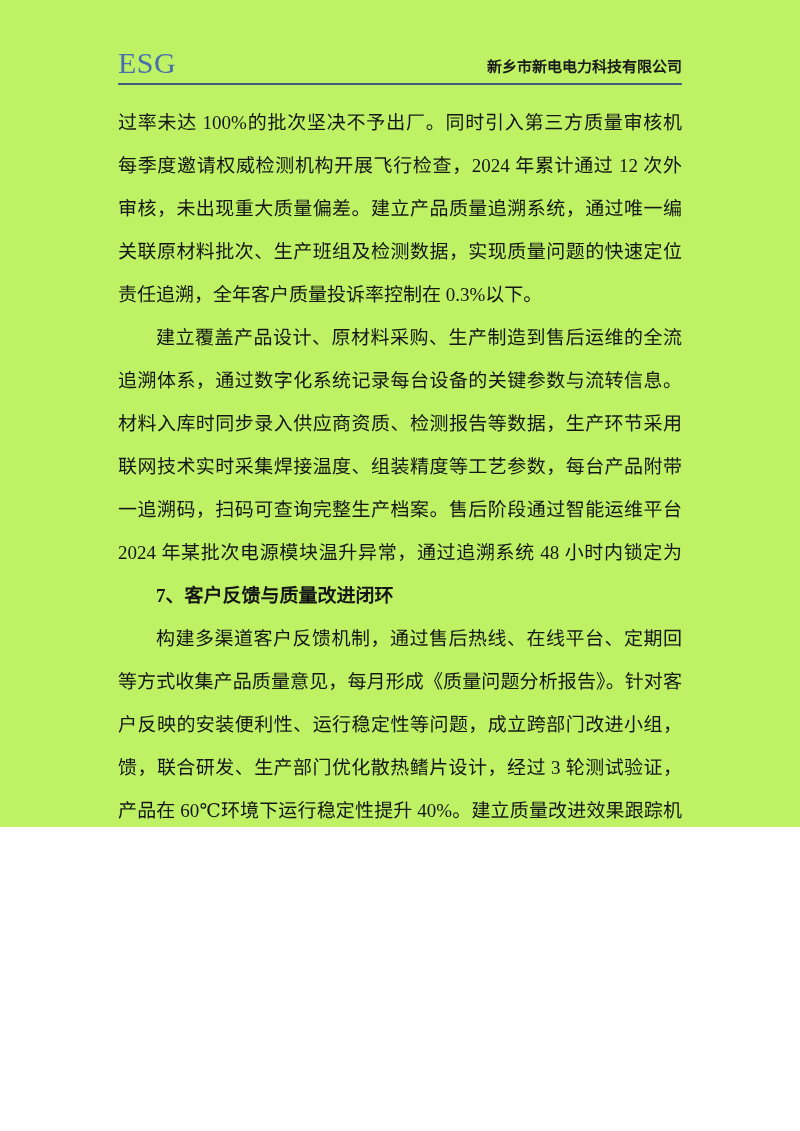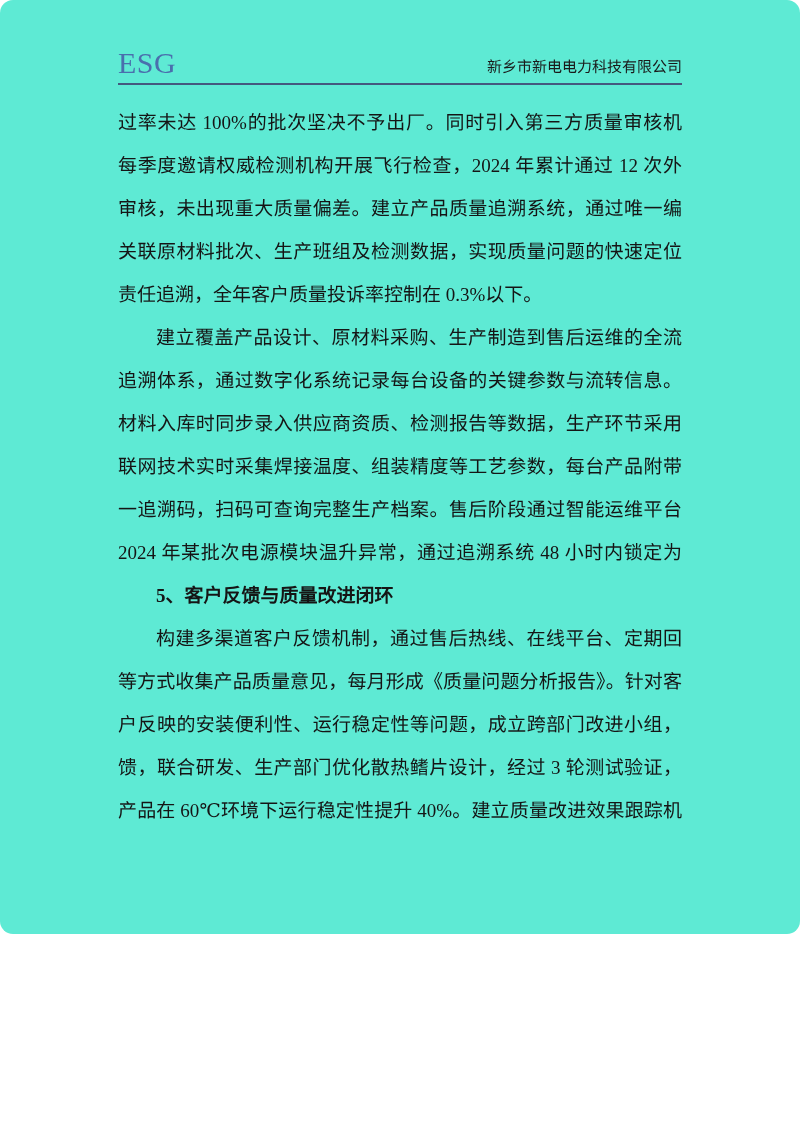--- a/index.html
+++ b/index.html
@@ -3,26 +3,25 @@
 <meta charset="utf-8">
 <style>
   html, body {
     margin: 0;
     padding: 0;
     background: #ffffff;
   }
   .page {
     position: relative;
     width: 800px;
-    height: 934px;
-    background: #5eead4;
+    height: 827px;
+    background: #bef264;
     overflow: hidden;
     font-family: "Liberation Serif", "DejaVu Serif", serif;
     color: #151515;
-    border-radius: 13px;
   }
   .header {
     position: absolute;
     top: 48px;
     left: 118px;
     width: 564px;
     display: flex;
     justify-content: space-between;
     align-items: flex-end;
     border-bottom: 2px solid #44597e;
@@ -31,21 +30,21 @@
   .logo {
     font-family: "Liberation Serif", "DejaVu Serif", serif;
     font-size: 30px;
     line-height: 30px;
     color: #4a6fad;
     letter-spacing: 0.5px;
   }
   .company {
     font-family: "Liberation Sans", "DejaVu Sans", sans-serif;
     font-size: 15px;
-    font-weight: normal;
+    font-weight: bold;
     color: #1a1a1a;
     padding-bottom: 2px;
   }
   .body {
     position: absolute;
     top: 101px;
     left: 118px;
     width: 564px;
     font-size: 19px;
   }
@@ -90,21 +89,21 @@
       <div class="line fill">每季度邀请权威检测机构开展飞行检查，2024 年累计通过 12 次外部</div>
       <div class="line fill">审核，未出现重大质量偏差。建立产品质量追溯系统，通过唯一编码</div>
       <div class="line fill">关联原材料批次、生产班组及检测数据，实现质量问题的快速定位与</div>
       <div class="line">责任追溯，全年客户质量投诉率控制在 0.3%以下。</div>
       <div class="line fill indent">建立覆盖产品设计、原材料采购、生产制造到售后运维的全流程</div>
       <div class="line fill">追溯体系，通过数字化系统记录每台设备的关键参数与流转信息。原</div>
       <div class="line fill">材料入库时同步录入供应商资质、检测报告等数据，生产环节采用物</div>
       <div class="line fill">联网技术实时采集焊接温度、组装精度等工艺参数，每台产品附带唯</div>
       <div class="line fill">一追溯码，扫码可查询完整生产档案。售后阶段通过智能运维平台记</div>
       <div class="line fill">2024 年某批次电源模块温升异常，通过追溯系统 48 小时内锁定为某</div>
-      <div class="line heading">5、客户反馈与质量改进闭环</div>
+      <div class="line heading">7、客户反馈与质量改进闭环</div>
       <div class="line fill indent">构建多渠道客户反馈机制，通过售后热线、在线平台、定期回访</div>
       <div class="line fill">等方式收集产品质量意见，每月形成《质量问题分析报告》。针对客</div>
       <div class="line fill">户反映的安装便利性、运行稳定性等问题，成立跨部门改进小组，例</div>
       <div class="line fill">馈，联合研发、生产部门优化散热鳍片设计，经过 3 轮测试验证，新</div>
       <div class="line fill">产品在 60℃环境下运行稳定性提升 40%。建立质量改进效果跟踪机</div>
     </main>
 
   <footer class="footer">
     <span>47</span>
   </footer>

